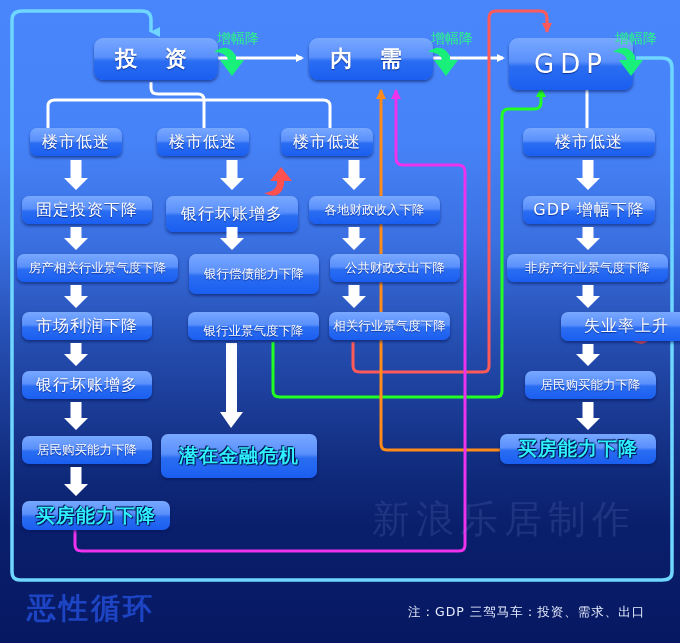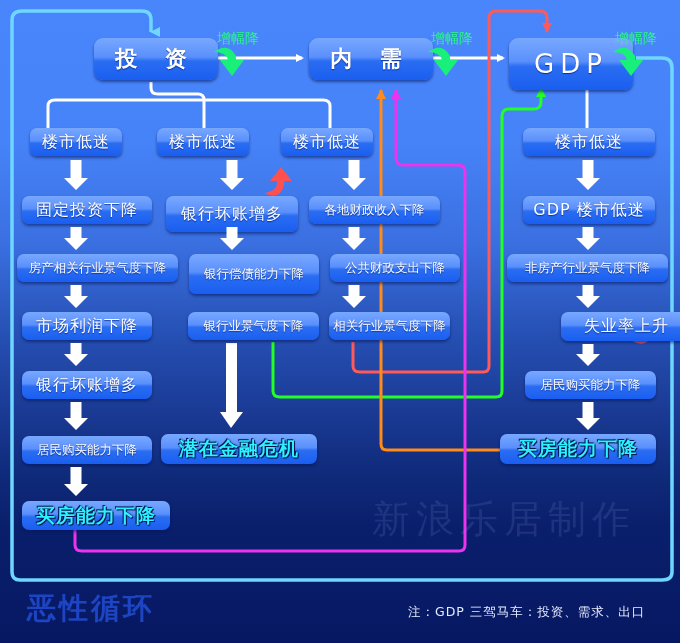--- a/index.html
+++ b/index.html
@@ -132,45 +132,45 @@
 
   <div class="box m" style="left:157px;top:128px;width:92px;height:28px;">
       <span>楼市低迷</span>
     </div>
   <div class="box m" style="left:166px;top:196px;width:132px;height:36px;">
       <span>银行坏账增多</span>
     </div>
   <div class="box xs" style="left:189px;top:254px;width:130px;height:40px;">
       <span>银行偿债能力下降</span>
     </div>
-  <div class="box xs" style="left:188px;top:312px;width:131px;height:28px;">
+  <div class="box xs" style="left:188px;top:312px;width:131px;height:28px;align-items:flex-end;">
       <span>银行业景气度下降</span>
     </div>
-  <div class="box hl" style="left:161px;top:434px;width:156px;height:30px;">
+  <div class="box hl" style="left:161px;top:434px;width:156px;height:44px;">
       <span>潜在金融危机</span>
     </div>
 
   <div class="box m" style="left:281px;top:128px;width:92px;height:28px;">
       <span>楼市低迷</span>
     </div>
   <div class="box xs" style="left:309px;top:196px;width:131px;height:28px;">
       <span>各地财政收入下降</span>
     </div>
   <div class="box xs" style="left:330px;top:254px;width:130px;height:28px;">
       <span>公共财政支出下降</span>
     </div>
   <div class="box xs" style="left:329px;top:312px;width:121px;height:28px;">
       <span>相关行业景气度下降</span>
     </div>
 
   <div class="box m" style="left:523px;top:128px;width:132px;height:28px;">
       <span>楼市低迷</span>
     </div>
   <div class="box m" style="left:523px;top:196px;width:132px;height:28px;">
-      <span>GDP 楼市低迷</span>
+      <span>GDP 增幅下降</span>
     </div>
   <div class="box xs" style="left:507px;top:254px;width:161px;height:28px;">
       <span>非房产行业景气度下降</span>
     </div>
   <div class="box m" style="left:525px;top:312px;width:131px;height:29px;margin-left:36px;">
       <span>失业率上升</span>
     </div>
   <div class="box xs" style="left:525px;top:371px;width:131px;height:28px;">
       <span>居民购买能力下降</span>
     </div>

